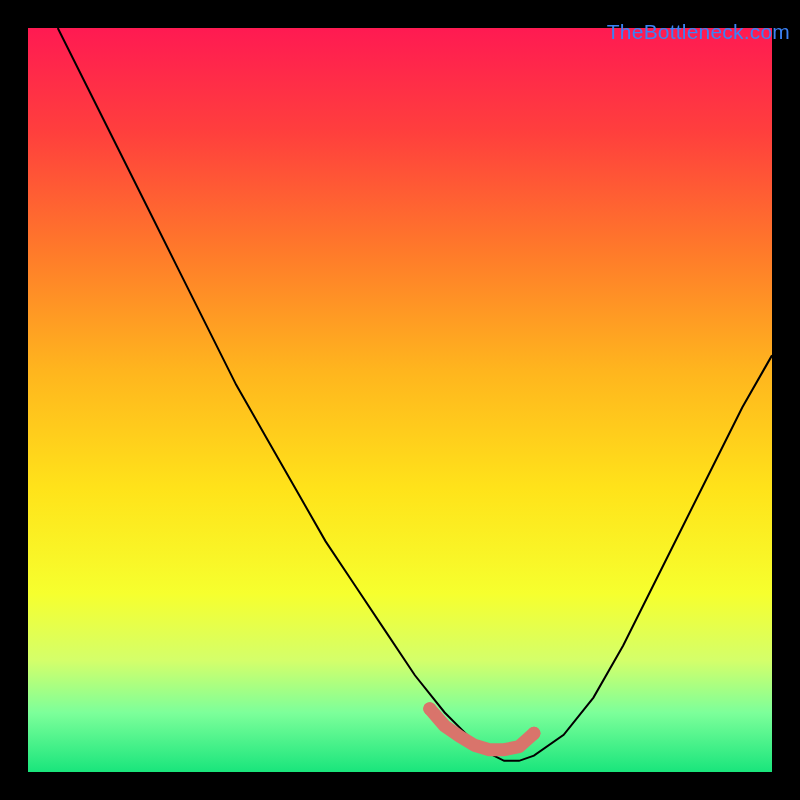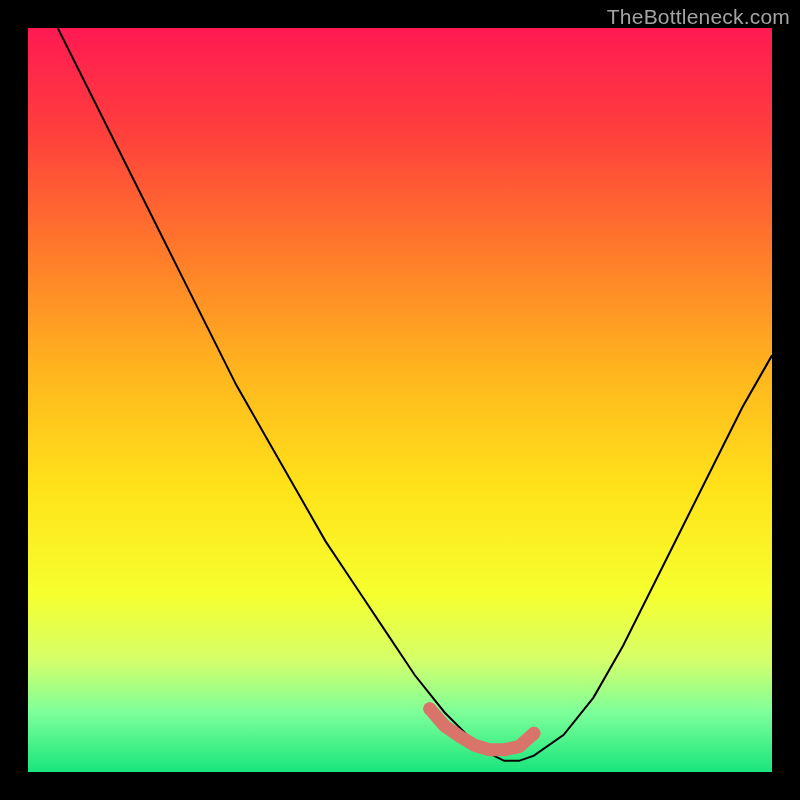--- a/index.html
+++ b/index.html
@@ -21,23 +21,23 @@
   }
   .plot {
     position: absolute;
     left: 0;
     top: 0;
     width: 744px;
     height: 744px;
   }
   .watermark {
     position: absolute;
-    top: 5px;
+    top: 20px;
     right: 10px;
-    color: #a3a3a3;
+    color: #3b82f6;
     font-size: 21px;
     font-weight: 500;
     letter-spacing: 0.2px;
     user-select: none;
   }
 </style>
 </head>
 <body>
 
 <div class="frame">

